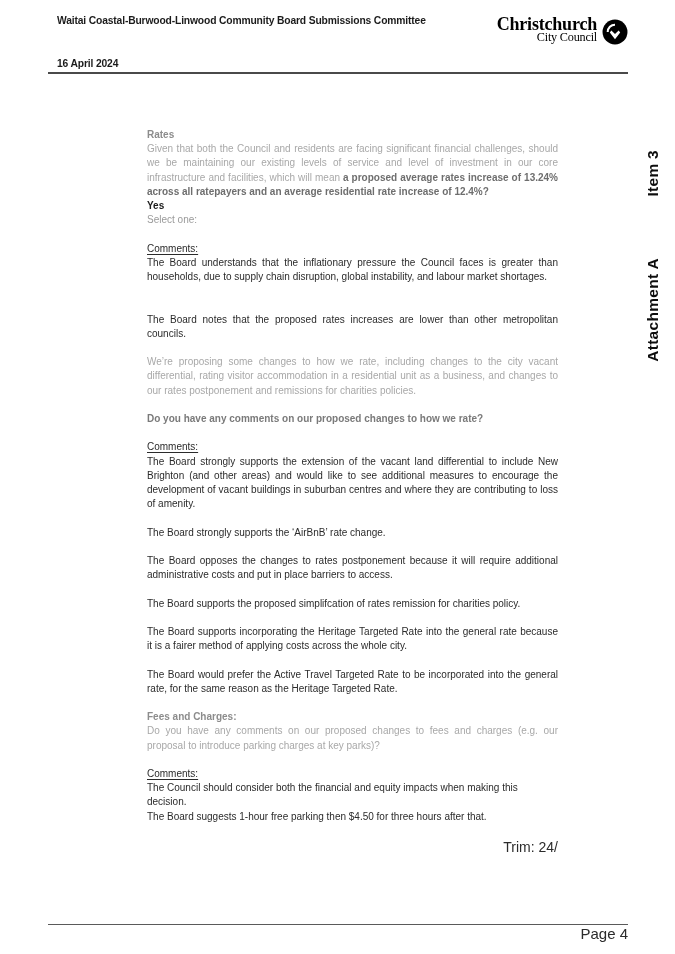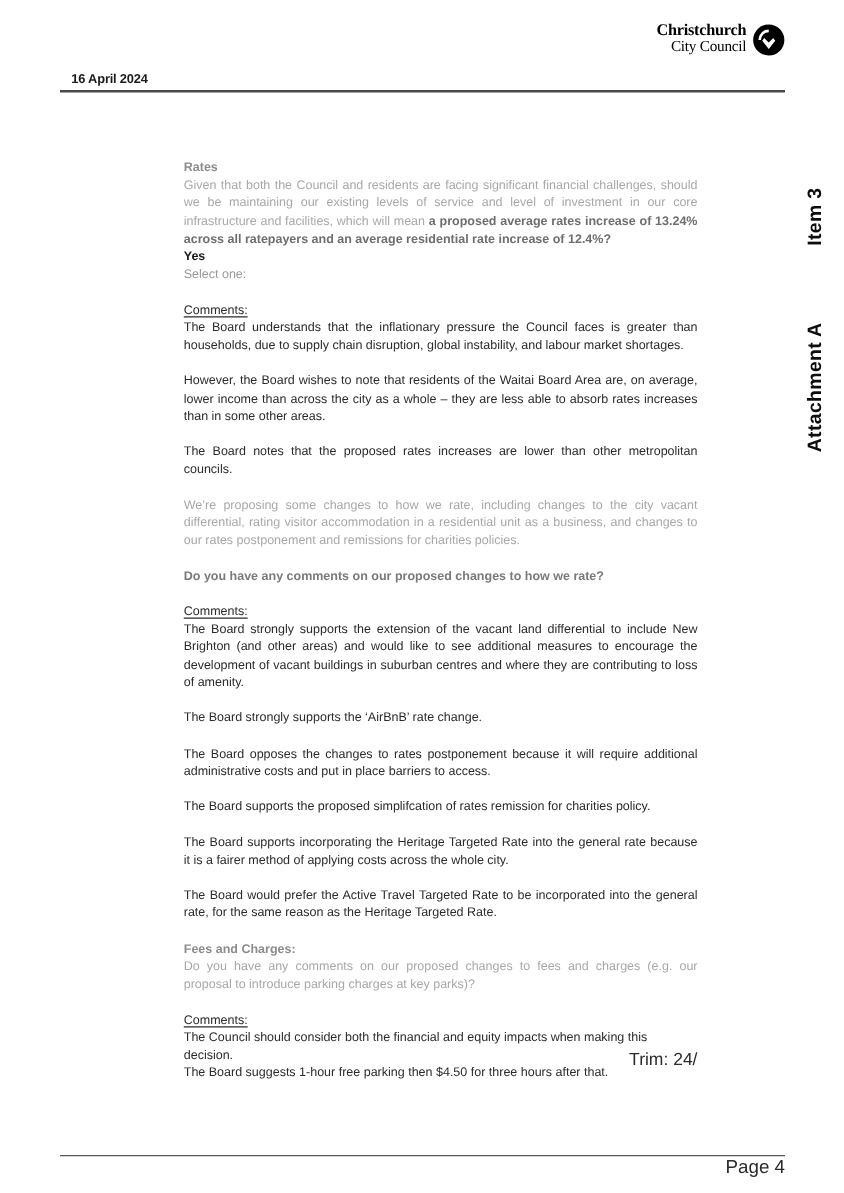--- a/index.html
+++ b/index.html
@@ -73,21 +73,21 @@
   .logo-text {
     position: absolute;
     right: 31px;
     top: 0;
     text-align: right;
     font-family: "Liberation Serif", serif;
     color: #000000;
   }
   .logo-line1 {
     display: block;
-    font-size: 13px;
+    font-size: 18px;
     font-weight: bold;
     line-height: 14px;
     letter-spacing: -0.2px;
   }
   .logo-line2 {
     display: block;
     font-size: 12.2px;
     font-weight: normal;
     line-height: 13.5px;
     letter-spacing: -0.2px;
@@ -201,20 +201,21 @@
     line-height: 13px;
     color: #2b2b2b;
   }
 </style>
 </head>
 <body>
 
 <div class="page">
 
   <div class="header">
+    <div class="header-title">Waitai Coastal-Burwood-Linwood Community Board Submissions Committee</div>
     <div class="header-date">16 April 2024</div>
     <div class="header-rule"></div>
   </div>
 
   <div class="logo">
     <div class="logo-text">
       <span class="logo-line1">Christchurch</span>
       <span class="logo-line2">City Council</span>
     </div>
     <svg class="logo-mark" viewBox="0 0 100 100">
@@ -236,21 +237,20 @@
     <div class="blk q-gray"><span>Given that both the Council and residents are facing significant financial challenges, should we be maintaining our existing levels of service and level of investment in our core infrastructure and facilities, which will mean </span><b>a proposed average rates increase of 13.24% across all ratepayers and an average residential rate increase of 12.4%?</b></div>
 
     <div class="blk nojust ans">Yes</div>
     <div class="blk nojust sel-one">Select one:</div>
 
     <div class="gap"></div>
 
     <div class="blk nojust"><span class="comments-lbl">Comments:</span></div>
     <div class="blk para">The Board understands that the inflationary pressure the Council faces is greater than households, due to supply chain disruption, global instability, and labour market shortages.</div>
     <div class="gap"></div>
-    <div class="blk para">However, the Board wishes to note that residents of the Waitai Board Area are, on average, lower income than across the city as a whole – they are less able to absorb rates increases than in some other areas.</div>
     <div class="gap"></div>
     <div class="blk para">The Board notes that the proposed rates increases are lower than other metropolitan councils.</div>
 
     <div class="gap"></div>
 
     <div class="blk q-gray">We’re proposing some changes to how we rate, including changes to the city vacant differential, rating visitor accommodation in a residential unit as a business, and changes to our rates postponement and remissions for charities policies.</div>
     <div class="gap"></div>
     <div class="blk nojust lbl-mid-bold">Do you have any comments on our proposed changes to how we rate?</div>
 
     <div class="gap"></div>

